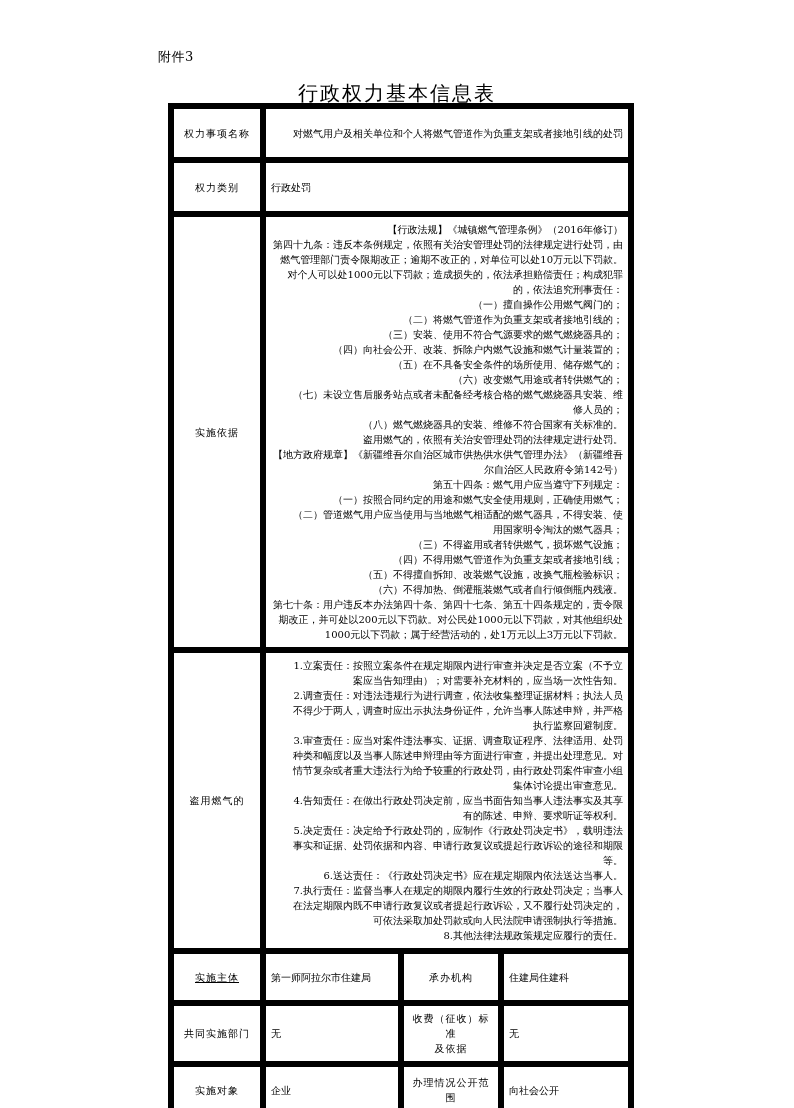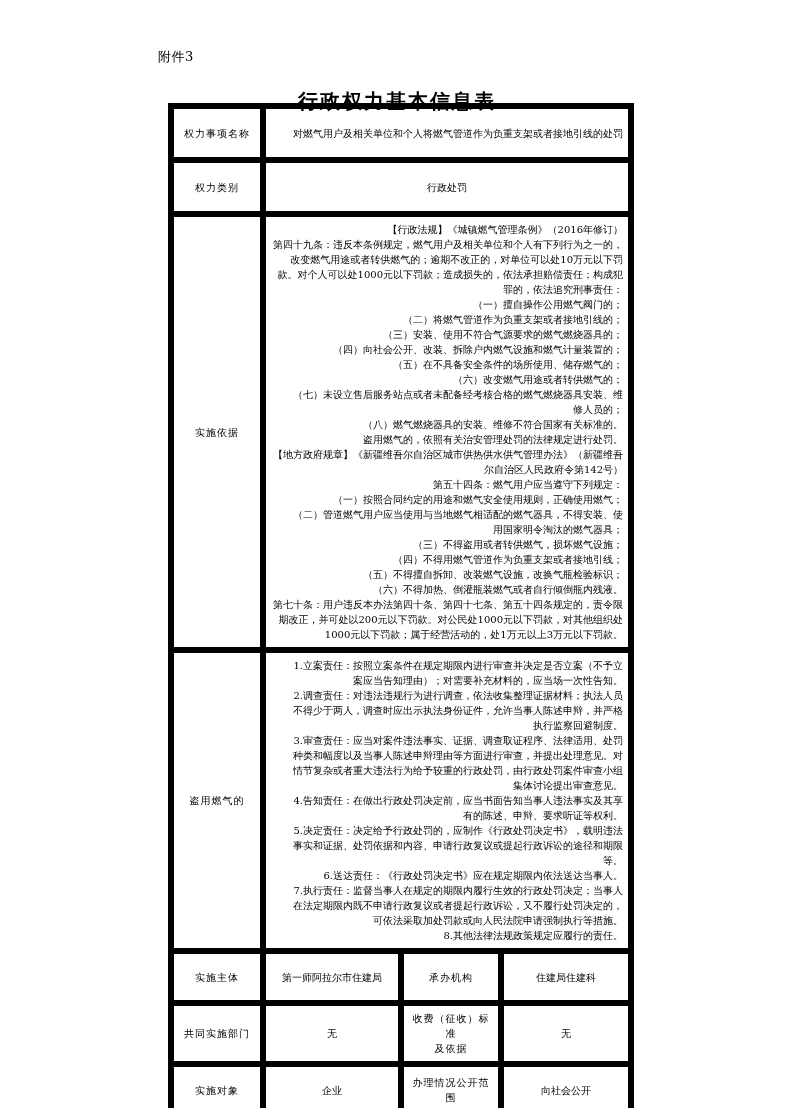--- a/index.html
+++ b/index.html
@@ -25,25 +25,25 @@
     left: 158px;
     top: 48px;
     font-family: "DejaVu Serif", "Liberation Serif", serif;
     font-size: 13px;
     letter-spacing: 0.5px;
   }
   .doc-title {
     position: absolute;
     left: 0;
     right: 0;
-    top: 88px;
+    top: 80px;
     text-align: center;
     font-family: "DejaVu Serif", "Liberation Serif", serif;
     font-size: 20px;
-    font-weight: bold;
+    font-weight: normal;
     letter-spacing: 2px;
   }
   table.main {
     position: absolute;
     left: 168px;
     top: 103px;
     width: 460px;
     border-collapse: collapse;
     table-layout: fixed;
     font-family: "DejaVu Serif", "Liberation Serif", serif;
@@ -55,21 +55,20 @@
     font-size: 10px;
     line-height: 1.5;
   }
   td.label {
     width: 92px;
     text-align: center;
     letter-spacing: 1px;
     font-size: 9px;
   }
   td.val-center {
-    text-align: center;
     font-size: 9px;
     margin-left: 8px;
   }
   td.body {
     text-align: right;
     padding: 6px 7px 6px 7px;
     line-height: 1.58;
     font-size: 8.1px;
   }
   td.body p {
@@ -112,21 +111,21 @@
       <tr>
         <td class="label">权力类别</td>
         <td class="val-center" colspan="3" style="height:38px;">行政处罚</td>
       </tr>
 
       <tr>
         <td class="label">实施依据</td>
         <td class="body" colspan="3">
           <div id="basis-block">
               <p class="ind1">【行政法规】《城镇燃气管理条例》（2016年修订）</p>
-              <p class="ind1">第四十九条：违反本条例规定，燃气用户及相关单位和个人有下列行为之一的，改变燃气用途或者转供燃气的；逾期不改正的，对单位可以处10万元以下罚款。对个人可以处1000元以下罚款；造成损失的，依法承担赔偿责任；构成犯罪的，依法追究刑事责任：</p>
+              <p class="ind1">第四十九条：违反本条例规定，依照有关治安管理处罚的法律规定进行处罚，由燃气管理部门责令限期改正；逾期不改正的，对单位可以处10万元以下罚款。对个人可以处1000元以下罚款；造成损失的，依法承担赔偿责任；构成犯罪的，依法追究刑事责任：</p>
               <p class="ind2">（一）擅自操作公用燃气阀门的；</p>
               <p class="ind2">（二）将燃气管道作为负重支架或者接地引线的；</p>
               <p class="ind2">（三）安装、使用不符合气源要求的燃气燃烧器具的；</p>
               <p class="ind2">（四）向社会公开、改装、拆除户内燃气设施和燃气计量装置的；</p>
               <p class="ind2">（五）在不具备安全条件的场所使用、储存燃气的；</p>
               <p class="ind2">（六）改变燃气用途或者转供燃气的；</p>
               <p class="ind2">（七）未设立售后服务站点或者未配备经考核合格的燃气燃烧器具安装、维修人员的；</p>
               <p class="ind2">（八）燃气燃烧器具的安装、维修不符合国家有关标准的。</p>
               <p class="ind2">盗用燃气的，依照有关治安管理处罚的法律规定进行处罚。</p>
               <p class="ind1">【地方政府规章】《新疆维吾尔自治区城市供热供水供气管理办法》（新疆维吾尔自治区人民政府令第142号）</p>
@@ -152,21 +151,21 @@
               <p class="hang">4.告知责任：在做出行政处罚决定前，应当书面告知当事人违法事实及其享有的陈述、申辩、要求听证等权利。</p>
               <p class="hang">5.决定责任：决定给予行政处罚的，应制作《行政处罚决定书》，载明违法事实和证据、处罚依据和内容、申请行政复议或提起行政诉讼的途径和期限等。</p>
               <p class="hang">6.送达责任：《行政处罚决定书》应在规定期限内依法送达当事人。</p>
               <p class="hang">7.执行责任：监督当事人在规定的期限内履行生效的行政处罚决定；当事人在法定期限内既不申请行政复议或者提起行政诉讼，又不履行处罚决定的，可依法采取加处罚款或向人民法院申请强制执行等措施。</p>
               <p class="hang">8.其他法律法规政策规定应履行的责任。</p>
             </div>
         </td>
       </tr>
 
       <tr>
-        <td class="label" style="height:36px;">实施主体</td>
+        <td class="label" style="height:36px;text-decoration:underline;">实施主体</td>
         <td class="val-center">第一师阿拉尔市住建局</td>
         <td class="label">承办机构</td>
         <td class="val-center">住建局住建科</td>
       </tr>
 
       <tr>
         <td class="label" style="height:42px;">共同实施部门</td>
         <td class="val-center">无</td>
         <td class="label small-label two-line">
           <div>收费（征收）标准</div>

